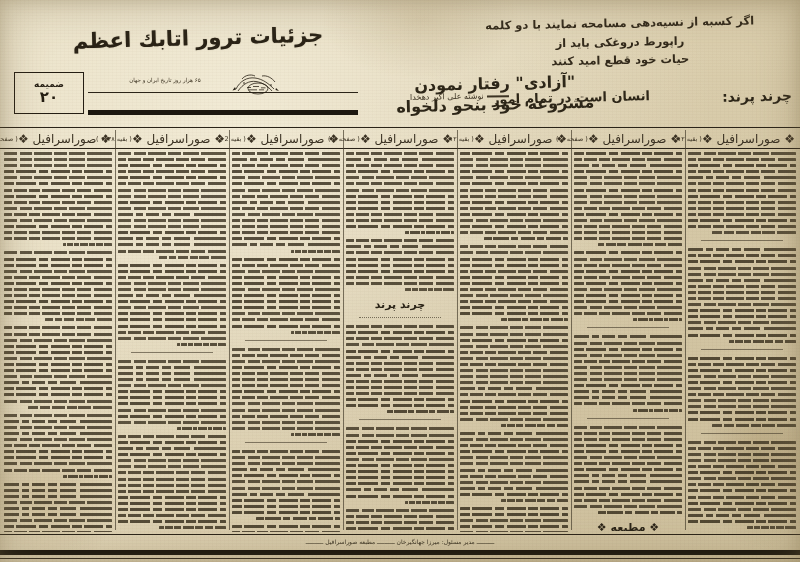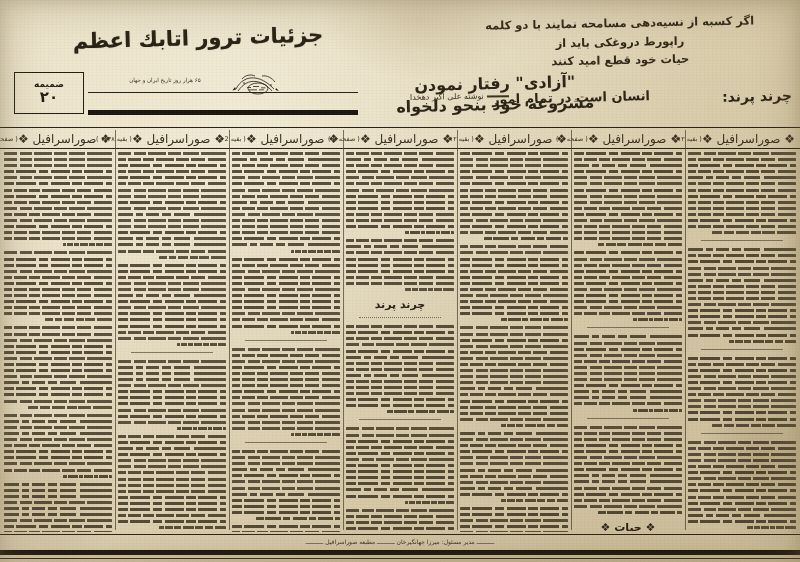--- a/index.html
+++ b/index.html
@@ -687,21 +687,21 @@
       <div class="ln "></div>
       <div class="ln v3"></div>
       <div class="ln v3 dash"></div>
       <div class="ln v2 dash"></div>
       <div class="ln "></div>
       <div class="ln v3"></div>
       <div class="ln "></div>
       <div class="ln v2"></div>
       <div class="ln v3 short3"></div>
     </div>
-    <div class="subhead">❖ حیات ❖</div>
+    <div class="subhead">❖ مطبعه ❖</div>
   </div>
 <div class="col" id="c6" style="right:4px;width:108px;height:380px;">
     <div class="para">
       <div class="ln v2"></div>
       <div class="ln "></div>
       <div class="ln v3"></div>
       <div class="ln "></div>
       <div class="ln v2 dash"></div>
       <div class="ln "></div>
       <div class="ln "></div>

